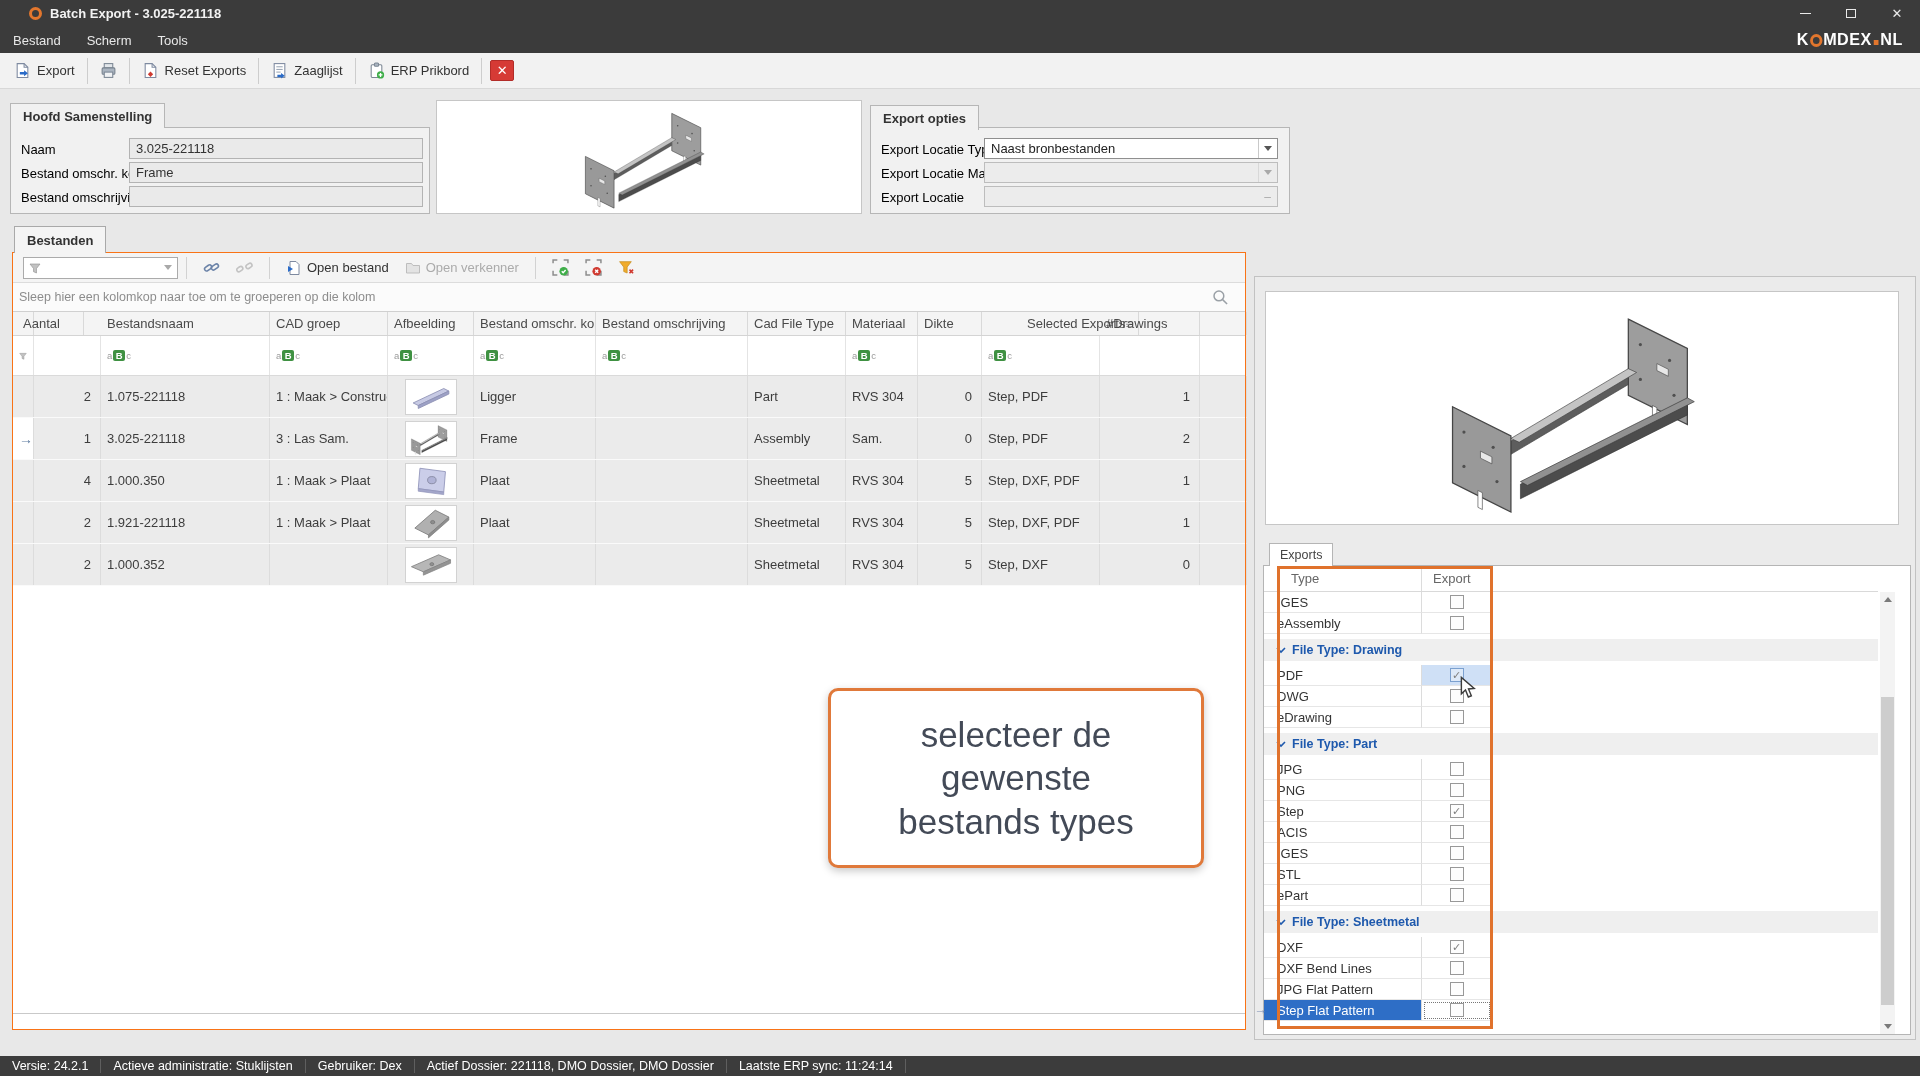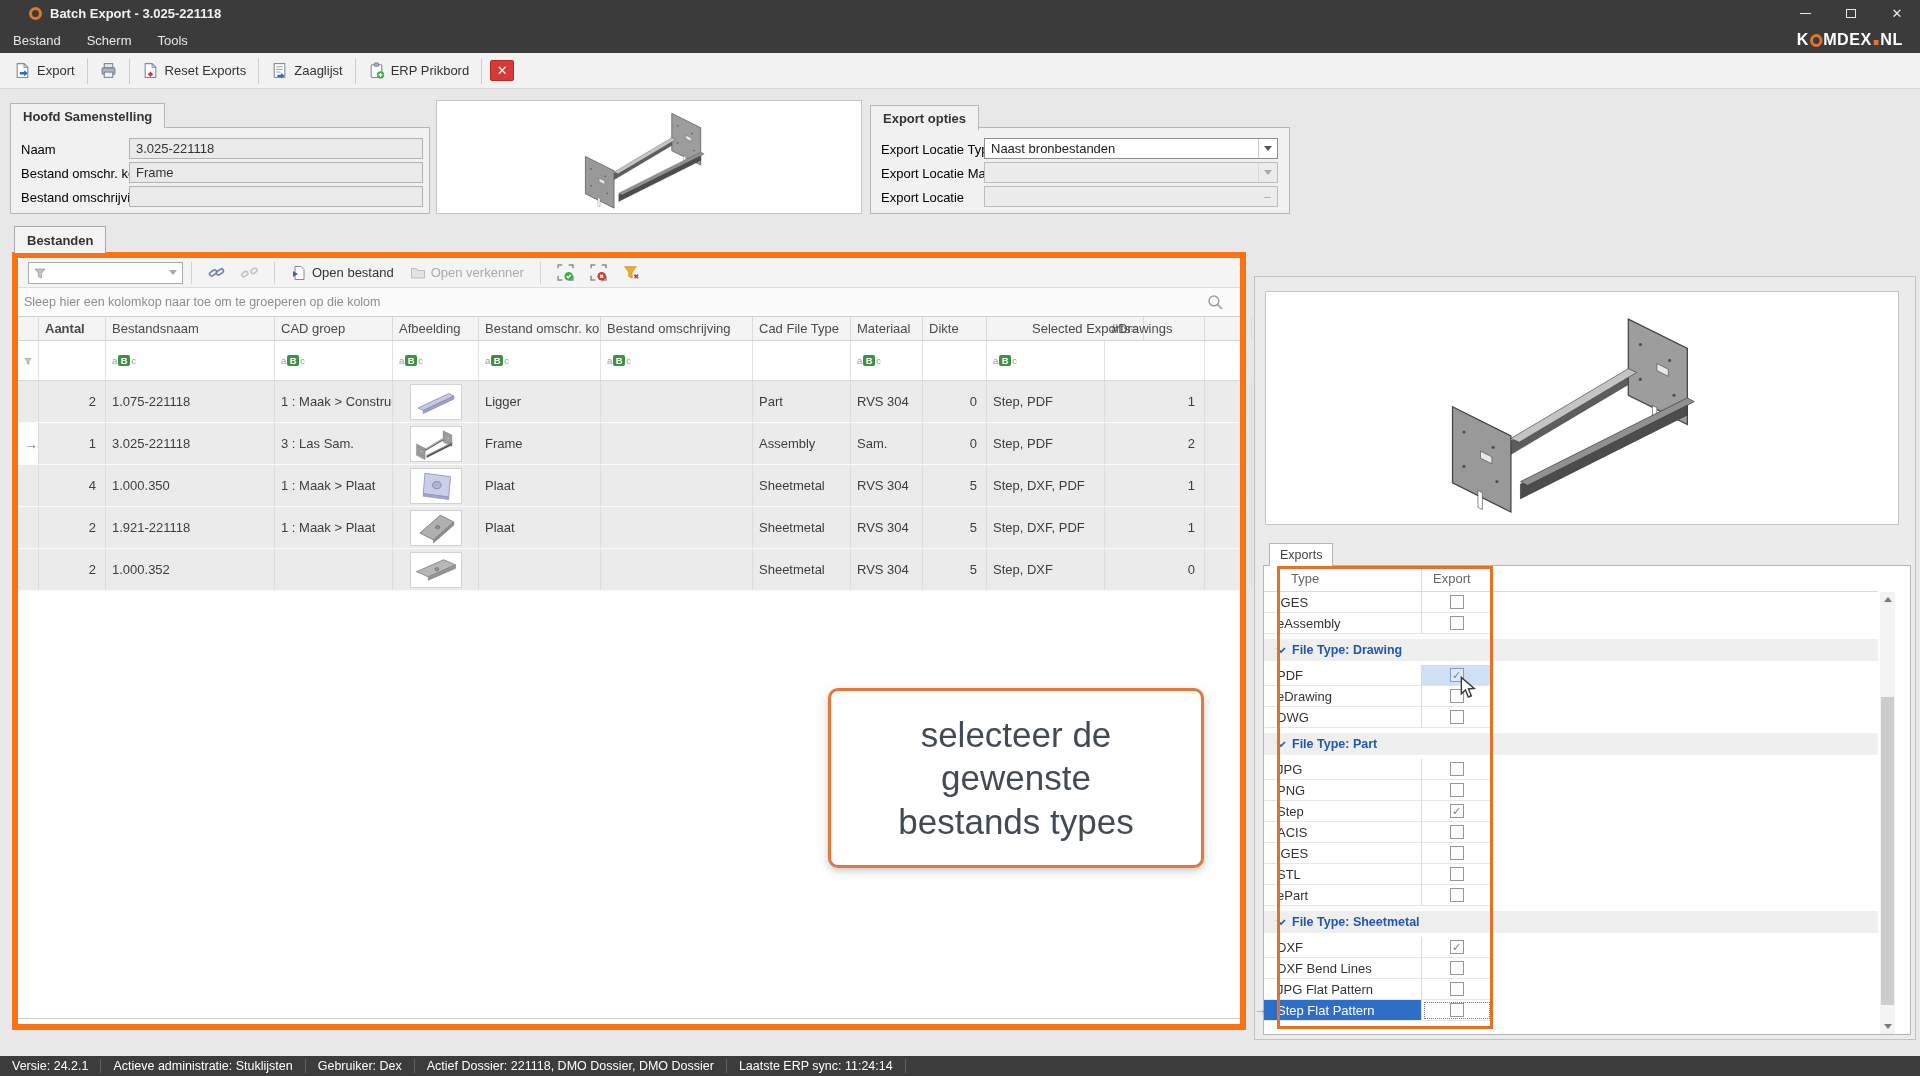--- a/index.html
+++ b/index.html
@@ -54,21 +54,21 @@
   .combo-arrow{position:absolute;right:0;top:0;width:19px;height:100%;border-left:1px solid #c9c9c9;
                display:flex;align-items:center;justify-content:center}
   .tri-down{width:0;height:0;border-left:4px solid transparent;border-right:4px solid transparent;
             border-top:5px solid #555}
   .tri-down.dim{border-top-color:#a9a9a9}
   .preview-box{position:absolute;background:#fff;border:1px solid #c6c6c6;
                display:flex;align-items:center;justify-content:center}
 
   
   .grid-wrap{position:absolute;left:12px;top:252px;width:1234px;height:778px;background:#fff;
-             border:6px solid #f97316}
+             border:1px solid #f97316}
   .gtoolbar{position:absolute;left:0;right:0;top:0;height:30px;background:#f4f4f4;
             border-bottom:1px solid #dcdcdc;display:flex;align-items:center}
   .gcombo{position:relative;margin-left:10px;width:155px;height:22px;background:#fff;
           border:1px solid #ababab;display:flex;align-items:center;padding-left:5px}
   .gt-sep{width:1px;height:22px;background:#d2d2d2;margin:0 8px}
   .gt-btn{display:flex;align-items:center;gap:5px;padding:0 8px;font-size:13px;color:#333;height:100%}
   .gt-btn.disabled{color:#ababab}
   .group-panel{position:absolute;left:0;right:0;top:30px;height:29px;background:#fbfbfb;
                border-bottom:1px solid #d0d0d0;display:flex;align-items:center;
                color:#8d8d8d;font-size:12.5px;padding-left:6px}
@@ -389,21 +389,21 @@
   </div>
   <div class="group-panel">
     <span>Sleep hier een kolomkop naar toe om te groeperen op die kolom</span>
     <svg width="17" height="17" viewBox="0 0 16 16" style="margin-left:auto;margin-right:16px">
         <circle cx="6.5" cy="6.5" r="4.6" fill="none" stroke="#9aa0a6" stroke-width="1.4"></circle>
         <line x1="10" y1="10" x2="14.2" y2="14.2" stroke="#9aa0a6" stroke-width="1.4"></line>
       </svg>
   </div>
   <div class="ghead" id="grid-header">
       <div class="h-cell" style="left: 0px; width: 21px;"></div>
-      <div class="h-cell" style="left: 21px; width: 67px; font-weight: bold;">
+      <div class="h-cell" style="left: 4px; width: 67px;">
         <span>Aantal</span>
       </div>
       <div class="h-cell" style="left: 88px; width: 169px;">
         <span>Bestandsnaam</span>
       </div>
       <div class="h-cell" style="left: 257px; width: 118px;">
         <span>CAD groep</span>
       </div>
       <div class="h-cell" style="left: 375px; width: 86px;">
         <span>Afbeelding</span>
@@ -638,27 +638,27 @@
           </svg>
           <span>File Type: Drawing</span>
         </div>
         <div class="ex-row hl">
           <div class="ex-type">PDF</div>
           <div class="ex-export">
             <div class="cb">✓</div>
           </div>
         </div>
         <div class="ex-row">
+          <div class="ex-type">DWG</div>
+          <div class="ex-export">
+            <div class="cb"></div>
+          </div>
+        </div>
+        <div class="ex-row">
           <div class="ex-type">eDrawing</div>
-          <div class="ex-export">
-            <div class="cb"></div>
-          </div>
-        </div>
-        <div class="ex-row">
-          <div class="ex-type">DWG</div>
           <div class="ex-export">
             <div class="cb"></div>
           </div>
         </div>
         <div class="ex-group">
           <svg width="10" height="8" viewBox="0 0 10 8">
             <polyline points="1,2 5,6 9,2" fill="none" stroke="#1e59ad" stroke-width="1.6"></polyline>
           </svg>
           <span>File Type: Part</span>
         </div>

